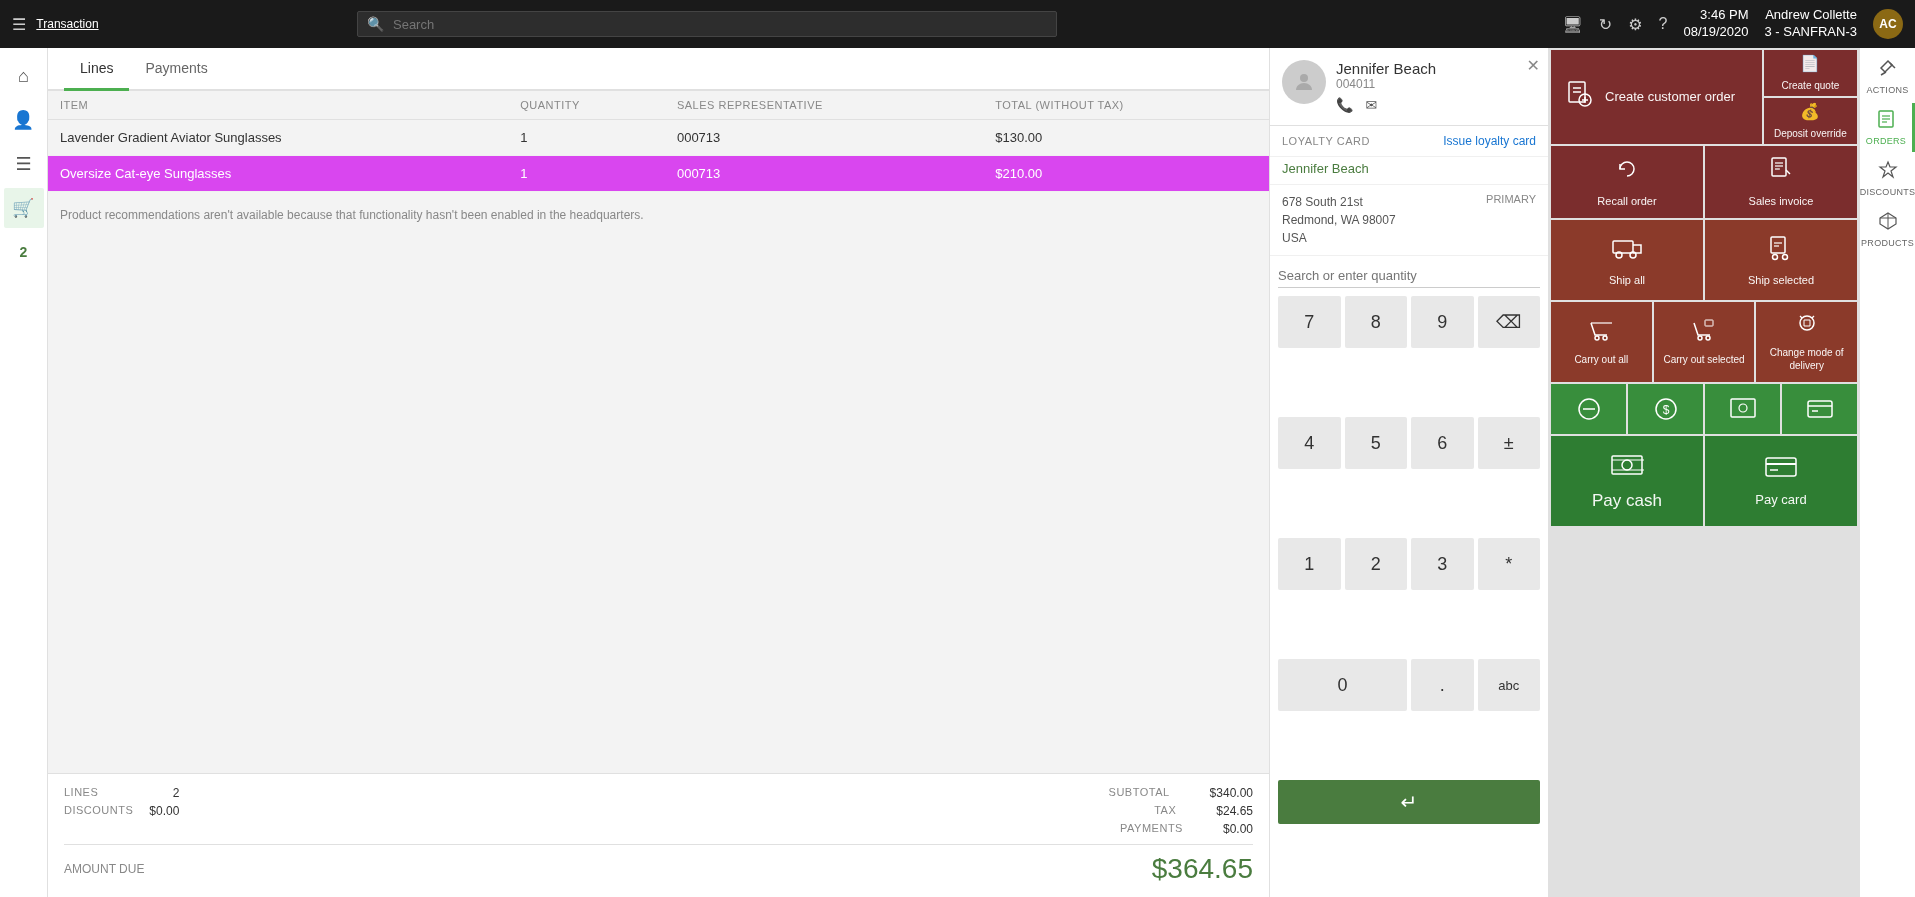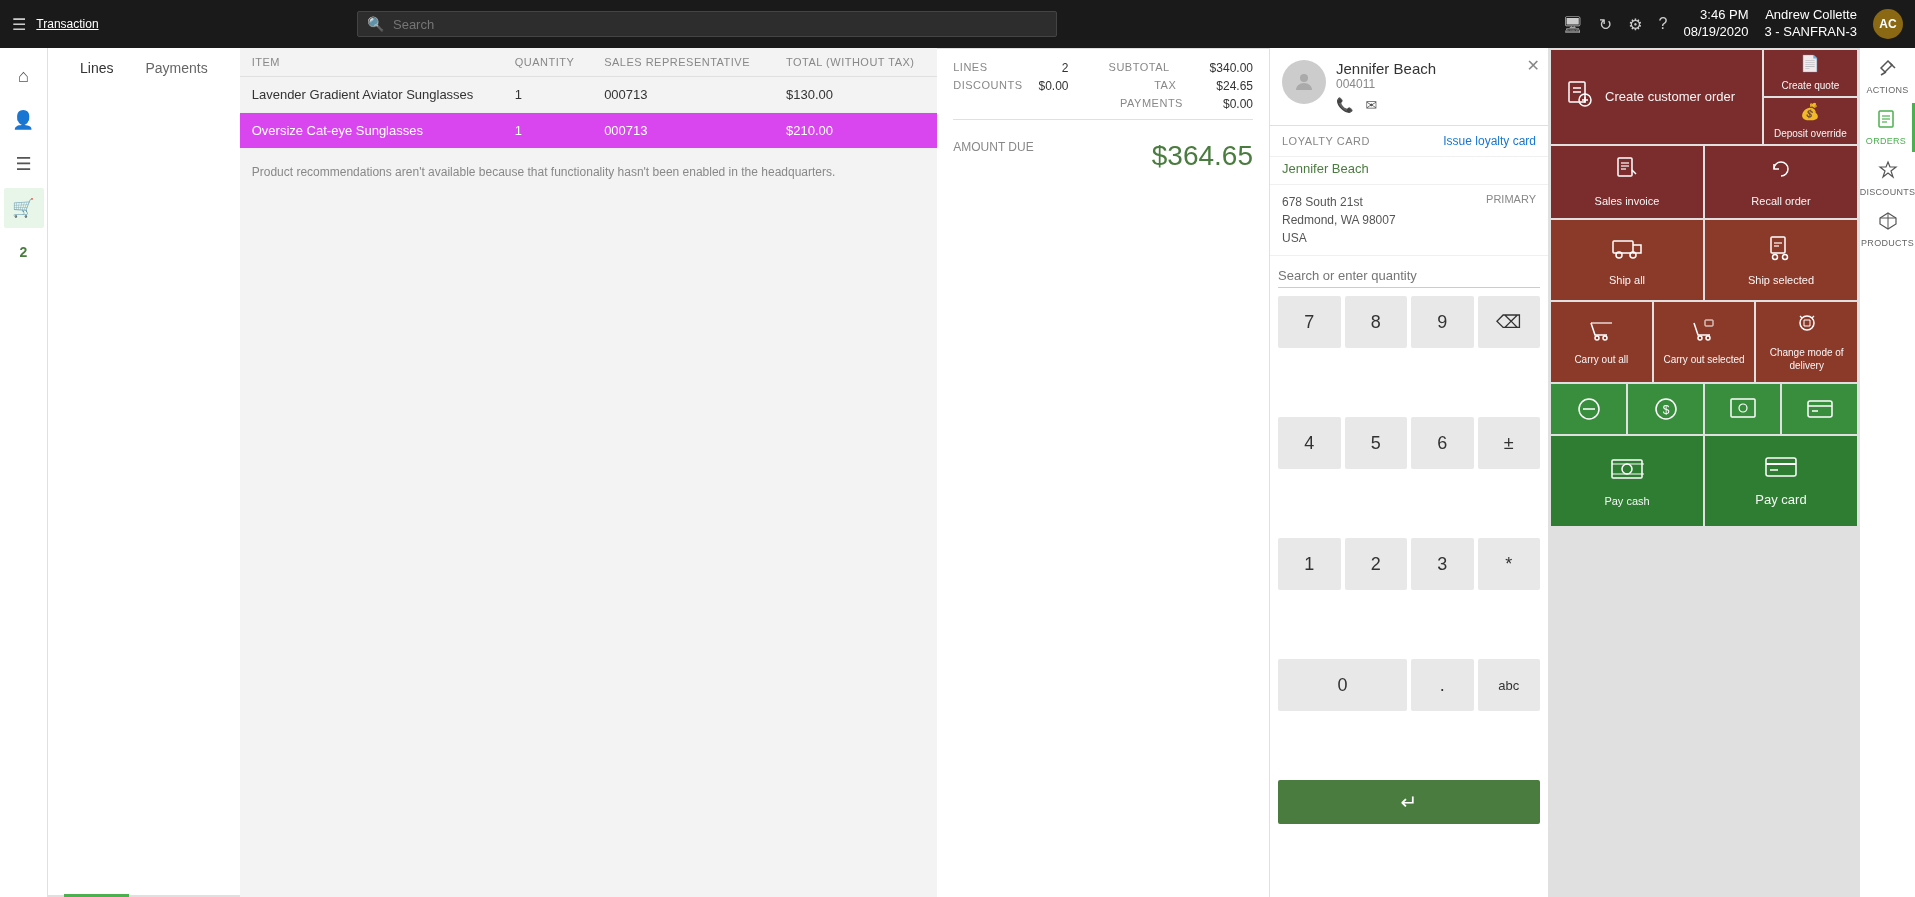--- a/index.html
+++ b/index.html
@@ -78,21 +78,21 @@
       color: #555;
       font-size: 18px;
       position: relative;
     }
     .sidebar-icon.active { background: #e8f5e9; color: #2e7d32; }
 
     
     .main-content {
       flex: 1;
       display: flex;
-      flex-direction: row;
+      flex-direction: column;
       overflow: hidden;
     }
 
     
     .tabs {
       display: flex;
       background: #fff;
       border-bottom: 2px solid #e0e0e0;
       padding: 0 16px;
     }
@@ -153,21 +153,22 @@
     .totals-row {
       display: flex;
       justify-content: space-between;
       margin-bottom: 4px;
     }
     .totals-label { font-size: 11px; color: #888; text-transform: uppercase; letter-spacing: 0.5px; }
     .totals-value { font-size: 12px; color: #333; }
     .amount-due-row {
       display: flex;
       justify-content: space-between;
-      padding-top: 20px;
+      align-items: center;
+      padding-top: 8px;
       border-top: 1px solid #e0e0e0;
       margin-top: 4px;
     }
     .amount-due-label { font-size: 12px; color: #888; text-transform: uppercase; }
     .amount-due-value { font-size: 28px; color: #4a7c3f; font-weight: 300; }
 
     
     .middle-panel {
       width: 280px;
       background: #fff;
@@ -524,37 +525,37 @@
             <span class="tile-icon" style="font-size:16px;">💰</span>
             <span class="tile-label" style="font-size:10px;">Deposit override</span>
           </div>
         </div>
       </div>
 
       <div class="tile-row">
         <div class="tile dark-red" style="min-height:60px;">
           <span class="tile-icon">
             <svg width="26" height="26" viewBox="0 0 26 26" fill="none">
+              <path d="M6 13 A7 7 0 1 1 13 20" stroke="white" stroke-width="1.5" fill="none"></path>
+              <polyline points="6,8 6,13 11,13" stroke="white" stroke-width="1.5" fill="none"></polyline>
+            </svg>
+          </span>
+          <span class="tile-label">Recall order</span>
+        </div>
+        <div class="tile dark-red" style="min-height:60px;">
+          <span class="tile-icon">
+            <svg width="26" height="26" viewBox="0 0 26 26" fill="none">
               <rect x="4" y="2" width="14" height="18" rx="1" stroke="white" stroke-width="1.5" fill="none"></rect>
               <line x1="7" y1="7" x2="15" y2="7" stroke="white" stroke-width="1.2"></line>
               <line x1="7" y1="10" x2="15" y2="10" stroke="white" stroke-width="1.2"></line>
               <line x1="7" y1="13" x2="12" y2="13" stroke="white" stroke-width="1.2"></line>
               <path d="M18 14 L22 18" stroke="white" stroke-width="1.5"></path>
             </svg>
           </span>
           <span class="tile-label">Sales invoice</span>
-        </div>
-        <div class="tile dark-red" style="min-height:60px;">
-          <span class="tile-icon">
-            <svg width="26" height="26" viewBox="0 0 26 26" fill="none">
-              <path d="M6 13 A7 7 0 1 1 13 20" stroke="white" stroke-width="1.5" fill="none"></path>
-              <polyline points="6,8 6,13 11,13" stroke="white" stroke-width="1.5" fill="none"></polyline>
-            </svg>
-          </span>
-          <span class="tile-label">Recall order</span>
         </div>
       </div>
 
       <div class="tile-row">
         <div class="tile medium-red" style="min-height:80px;">
           <span class="tile-icon">
             <svg width="32" height="28" viewBox="0 0 32 28" fill="none">
               <rect x="2" y="8" width="20" height="12" rx="1" stroke="white" stroke-width="1.5" fill="none"></rect>
               <path d="M22 12 L30 12 L30 20 L22 20" stroke="white" stroke-width="1.5" fill="none"></path>
               <circle cx="8" cy="22" r="3" stroke="white" stroke-width="1.5" fill="none"></circle>
@@ -645,21 +646,21 @@
       <div class="tile-row">
         <div class="tile dark-green" style="min-height:90px;">
           <span class="tile-icon">
             <svg width="34" height="28" viewBox="0 0 34 28" fill="none">
               <rect x="2" y="6" width="30" height="18" rx="1" stroke="white" stroke-width="1.5" fill="none"></rect>
               <circle cx="17" cy="15" r="5" stroke="white" stroke-width="1.5" fill="none"></circle>
               <line x1="2" y1="10" x2="34" y2="10" stroke="white" stroke-width="1"></line>
               <line x1="2" y1="20" x2="34" y2="20" stroke="white" stroke-width="1"></line>
             </svg>
           </span>
-          <span class="tile-label" style="font-size:11px;">Pay cash</span>
+          <span class="tile-label" style="font-size:17px;">Pay cash</span>
         </div>
         <div class="tile dark-green" style="min-height:90px;">
           <span class="tile-icon">
             <svg width="34" height="26" viewBox="0 0 34 26" fill="none">
               <rect x="2" y="4" width="30" height="18" rx="2" stroke="white" stroke-width="1.5" fill="none"></rect>
               <line x1="2" y1="10" x2="32" y2="10" stroke="white" stroke-width="2"></line>
               <line x1="6" y1="16" x2="14" y2="16" stroke="white" stroke-width="1.5"></line>
             </svg>
           </span>
           <span class="tile-label" style="font-size:13px;">Pay card</span>

